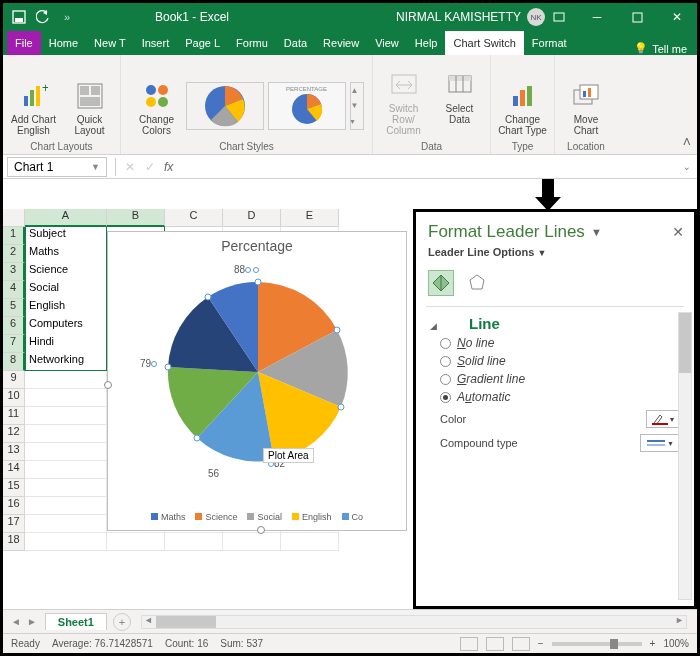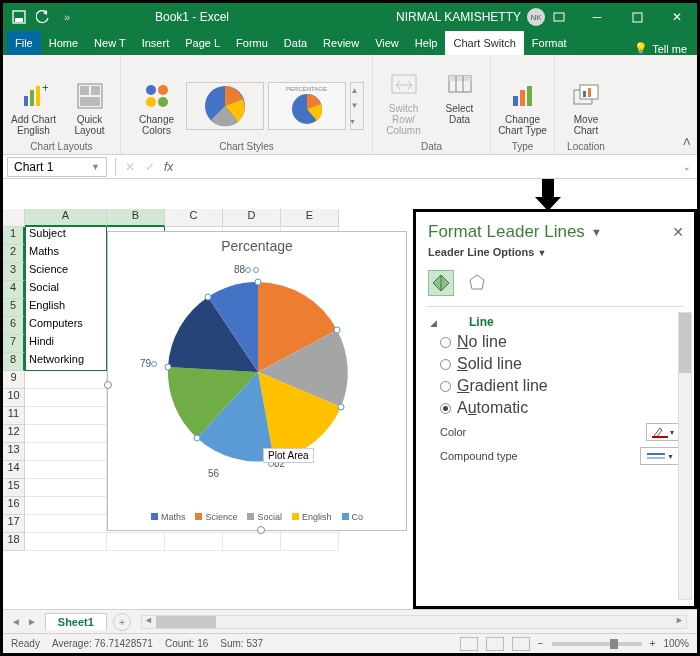--- a/index.html
+++ b/index.html
@@ -11,21 +11,21 @@
   .tb-icon { display: inline-flex; align-items: center; justify-content: center; width: 16px; height: 16px; }
   .tb-title { margin-left: 80px; }
   .tb-user { margin-left: auto; display: flex; align-items: center; gap: 6px; }
   .avatar { width: 18px; height: 18px; border-radius: 50%; background: #d9d9d9; color: #555; font-size: 8px; display: flex; align-items: center; justify-content: center; }
   .win-ctrl { display: flex; margin-left: 10px; }
   .win-btn { width: 40px; height: 28px; display: flex; align-items: center; justify-content: center; color: #fff; }
 
   
   .tabs { height: 24px; background: #107c41; display: flex; align-items: flex-end; padding-left: 4px; color: #fff; font-size: 11px; }
   .tab { padding: 4px 8px; height: 24px; line-height: 16px; cursor: pointer; white-space: nowrap; }
-  .tab.file { background: #0369a1; }
+  .tab.file { background: #a21caf; }
   .tab.active { background: #fff; color: #2b2b2b; }
   .tell { margin-left: auto; display: flex; align-items: center; gap: 4px; padding-right: 10px; }
 
   
   .ribbon { height: 100px; background: #f3f2f1; border-bottom: 1px solid #d0d0d0; display: flex; position: relative; }
   .group { padding: 4px 8px 16px; border-right: 1px solid #e1e1e1; display: flex; flex-direction: column; align-items: center; justify-content: flex-end; font-size: 10px; color: #444; position: relative; }
   .group-label { position: absolute; bottom: 2px; left: 0; right: 0; text-align: center; font-size: 10px; color: #666; }
   .big-btn { display: flex; flex-direction: column; align-items: center; width: 54px; font-size: 10px; line-height: 11px; text-align: center; padding: 2px; }
   .big-btn .ic { width: 32px; height: 32px; margin-bottom: 2px; display: flex; align-items: center; justify-content: center; }
   .btn-row { display: flex; gap: 2px; }
@@ -72,22 +72,22 @@
   
   .pane-hdr { padding: 10px 12px 4px; }
   .pane-title { color: #3f7d3a; font-size: 17px; display: flex; align-items: center; gap: 6px; }
   .pane-sub { font-size: 11px; font-weight: 600; color: #444; margin-top: 4px; }
   .pane-close { position: absolute; right: 10px; top: 12px; color: #666; font-size: 14px; }
   .opt-icons { display: flex; gap: 10px; padding: 8px 12px; }
   .opt-ic { width: 26px; height: 26px; border: 1px solid transparent; display: flex; align-items: center; justify-content: center; }
   .opt-ic.sel { background: #cde6d0; border: 1px solid #8cc08f; }
   .pane-sep { height: 1px; background: #ddd; margin: 2px 10px; }
   .sect { padding: 6px 14px; font-size: 11px; color: #444; position: relative; }
-  .sect-hdr { color: #107c41; font-weight: 600; font-size: 12px; padding-left: 29px; }
-  .radio-row { display: flex; align-items: center; gap: 6px; margin: 4px 0 4px 10px; font-size: 16px; }
+  .sect-hdr { color: #107c41; font-weight: 600; font-size: 15px; padding-left: 29px; }
+  .radio-row { display: flex; align-items: center; gap: 6px; margin: 4px 0 4px 10px; font-size: 12px; font-style: italic; }
   .radio { width: 11px; height: 11px; border: 1px solid #888; border-radius: 50%; display: inline-flex; align-items: center; justify-content: center; }
   .radio.checked::after { content: ""; width: 5px; height: 5px; background: #444; border-radius: 50%; }
   .prop-row { display: flex; align-items: center; justify-content: space-between; margin: 6px 0 6px 10px; font-size: 11px; }
   .prop-ctrl { width: 66px; height: 18px; border: 1px solid #bbb; background: #fff; font-size: 10px; display: flex; align-items: center; padding: 0 4px; justify-content: space-between; }
   .spin { width: 10px; display: flex; flex-direction: column; font-size: 6px; color: #777; line-height: 5px; text-align: center; }
   .scroll { position: absolute; right: 2px; top: 100px; bottom: 6px; width: 14px; background: #f0f0f0; border: 1px solid #ddd; }
   .scroll-thumb { position: absolute; top: 0; left: 0; right: 0; height: 60px; background: #c8c8c8; }
 
   
   .sheetbar { position: absolute; left: 0; right: 0; bottom: 20px; height: 24px; border-top: 1px solid #d0d0d0; display: flex; align-items: center; font-size: 11px; background: #f3f2f1; }

